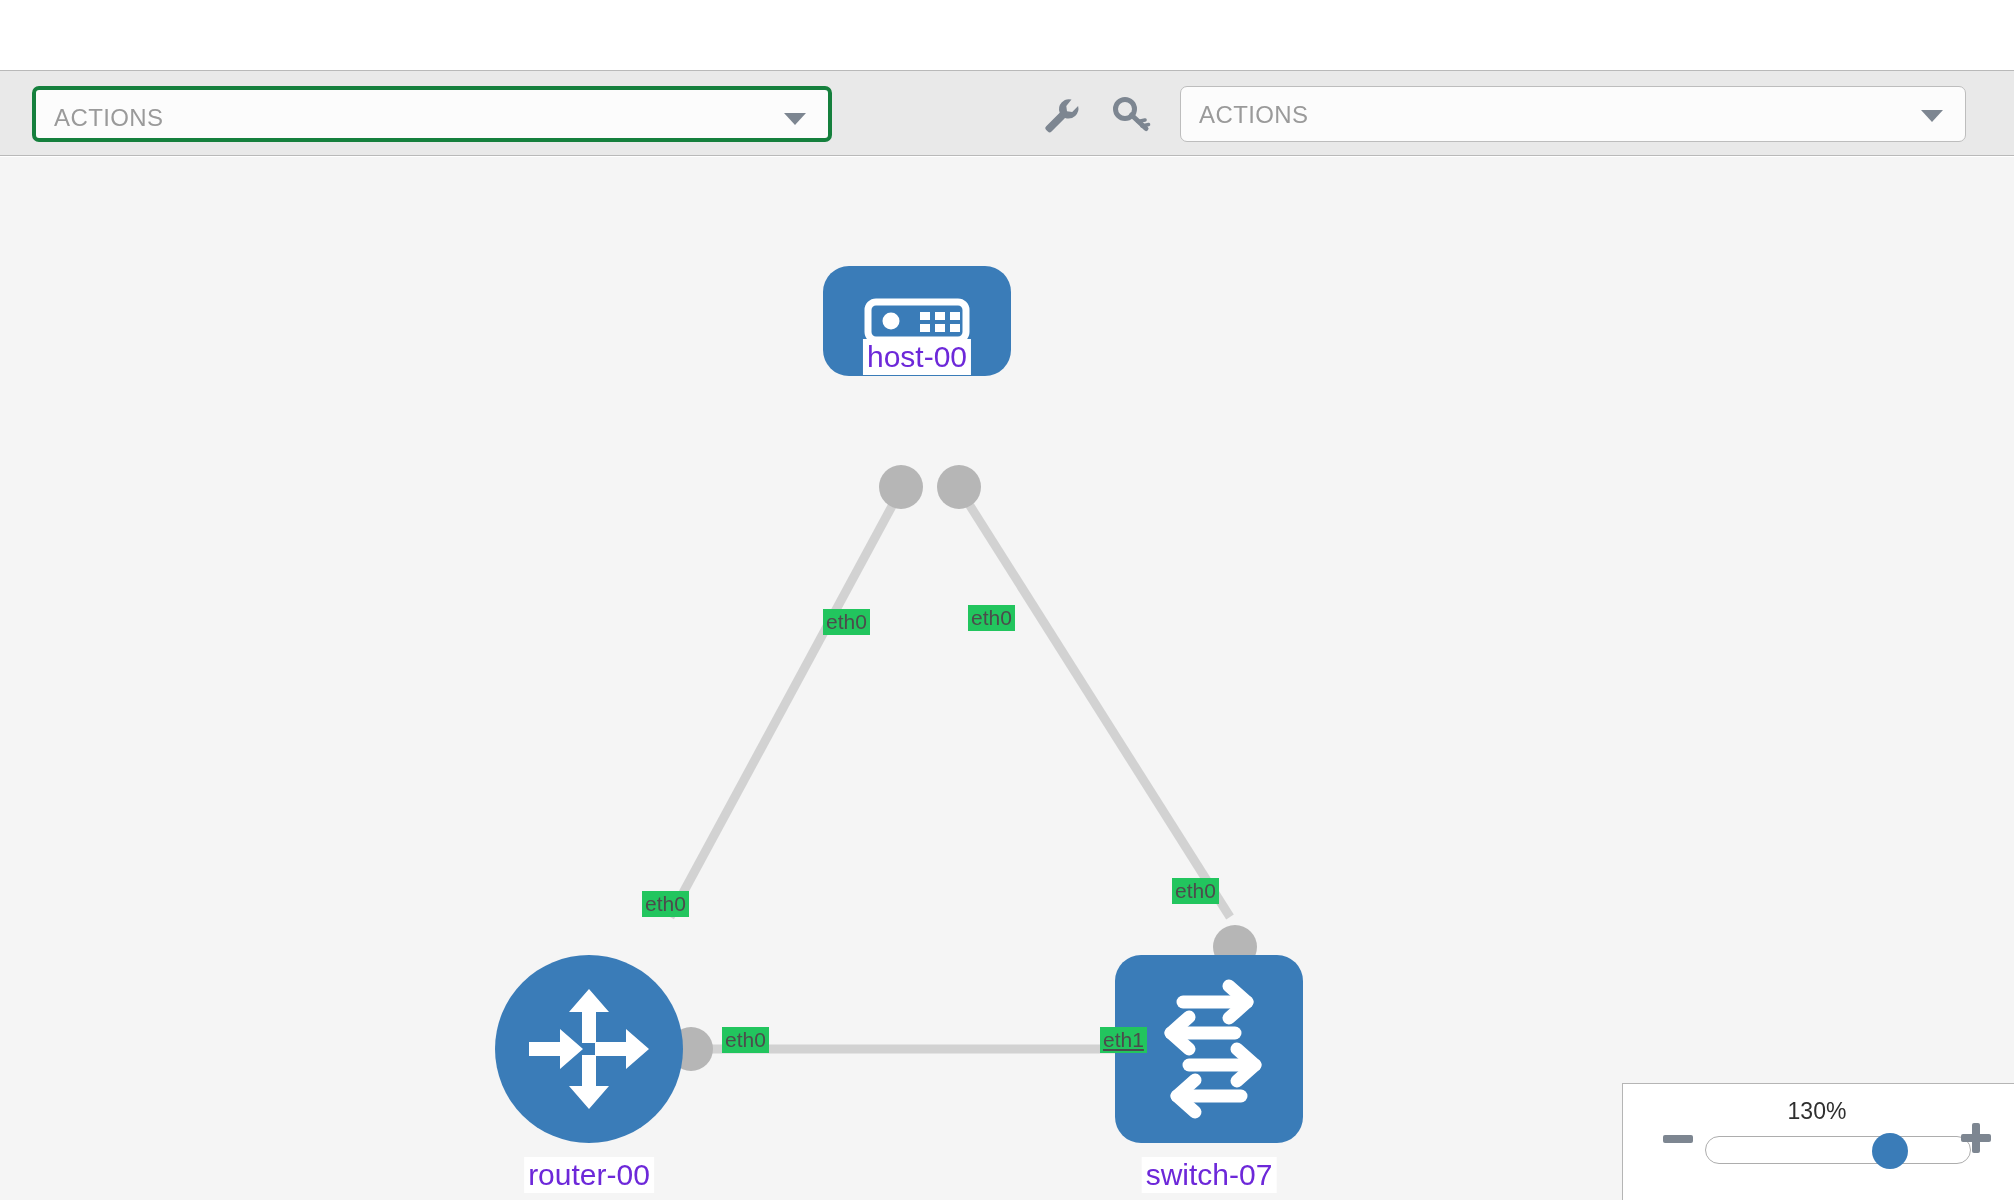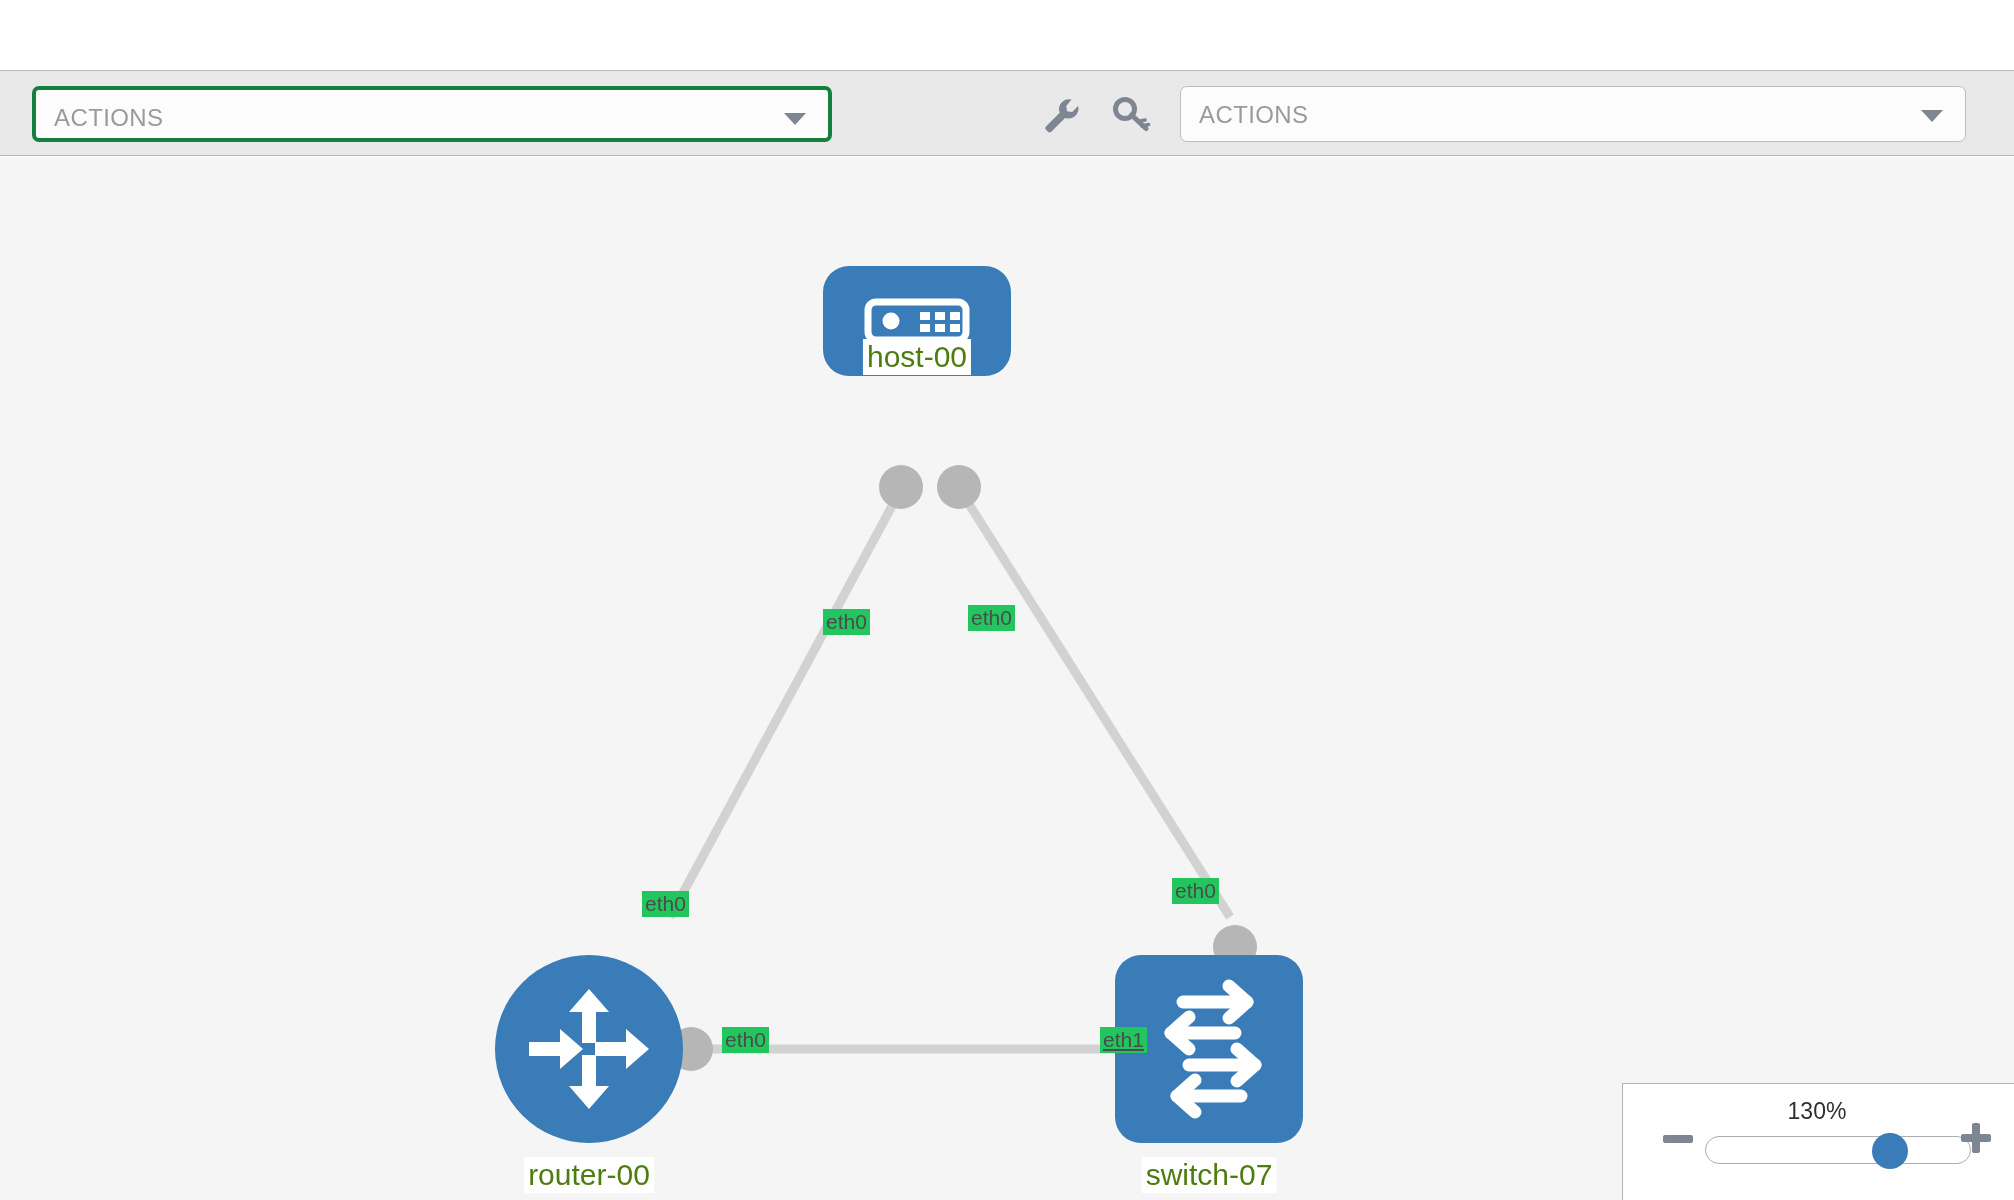--- a/index.html
+++ b/index.html
@@ -127,21 +127,21 @@
   }
   .canvas-svg {
     position: absolute;
     left: 0; top: 0;
   }
 
   
   .node-label {
     position: absolute;
     font-size: 30px;
-    color: #4d7c0f;
+    color: #6d28d9;
     background: #ffffff;
     padding: 1px 4px;
     white-space: nowrap;
     transform: translateX(-50%);
   }
   .iface-label {
     position: absolute;
     font-size: 21px;
     color: #4c4c4c;
     background: #22c55e;

